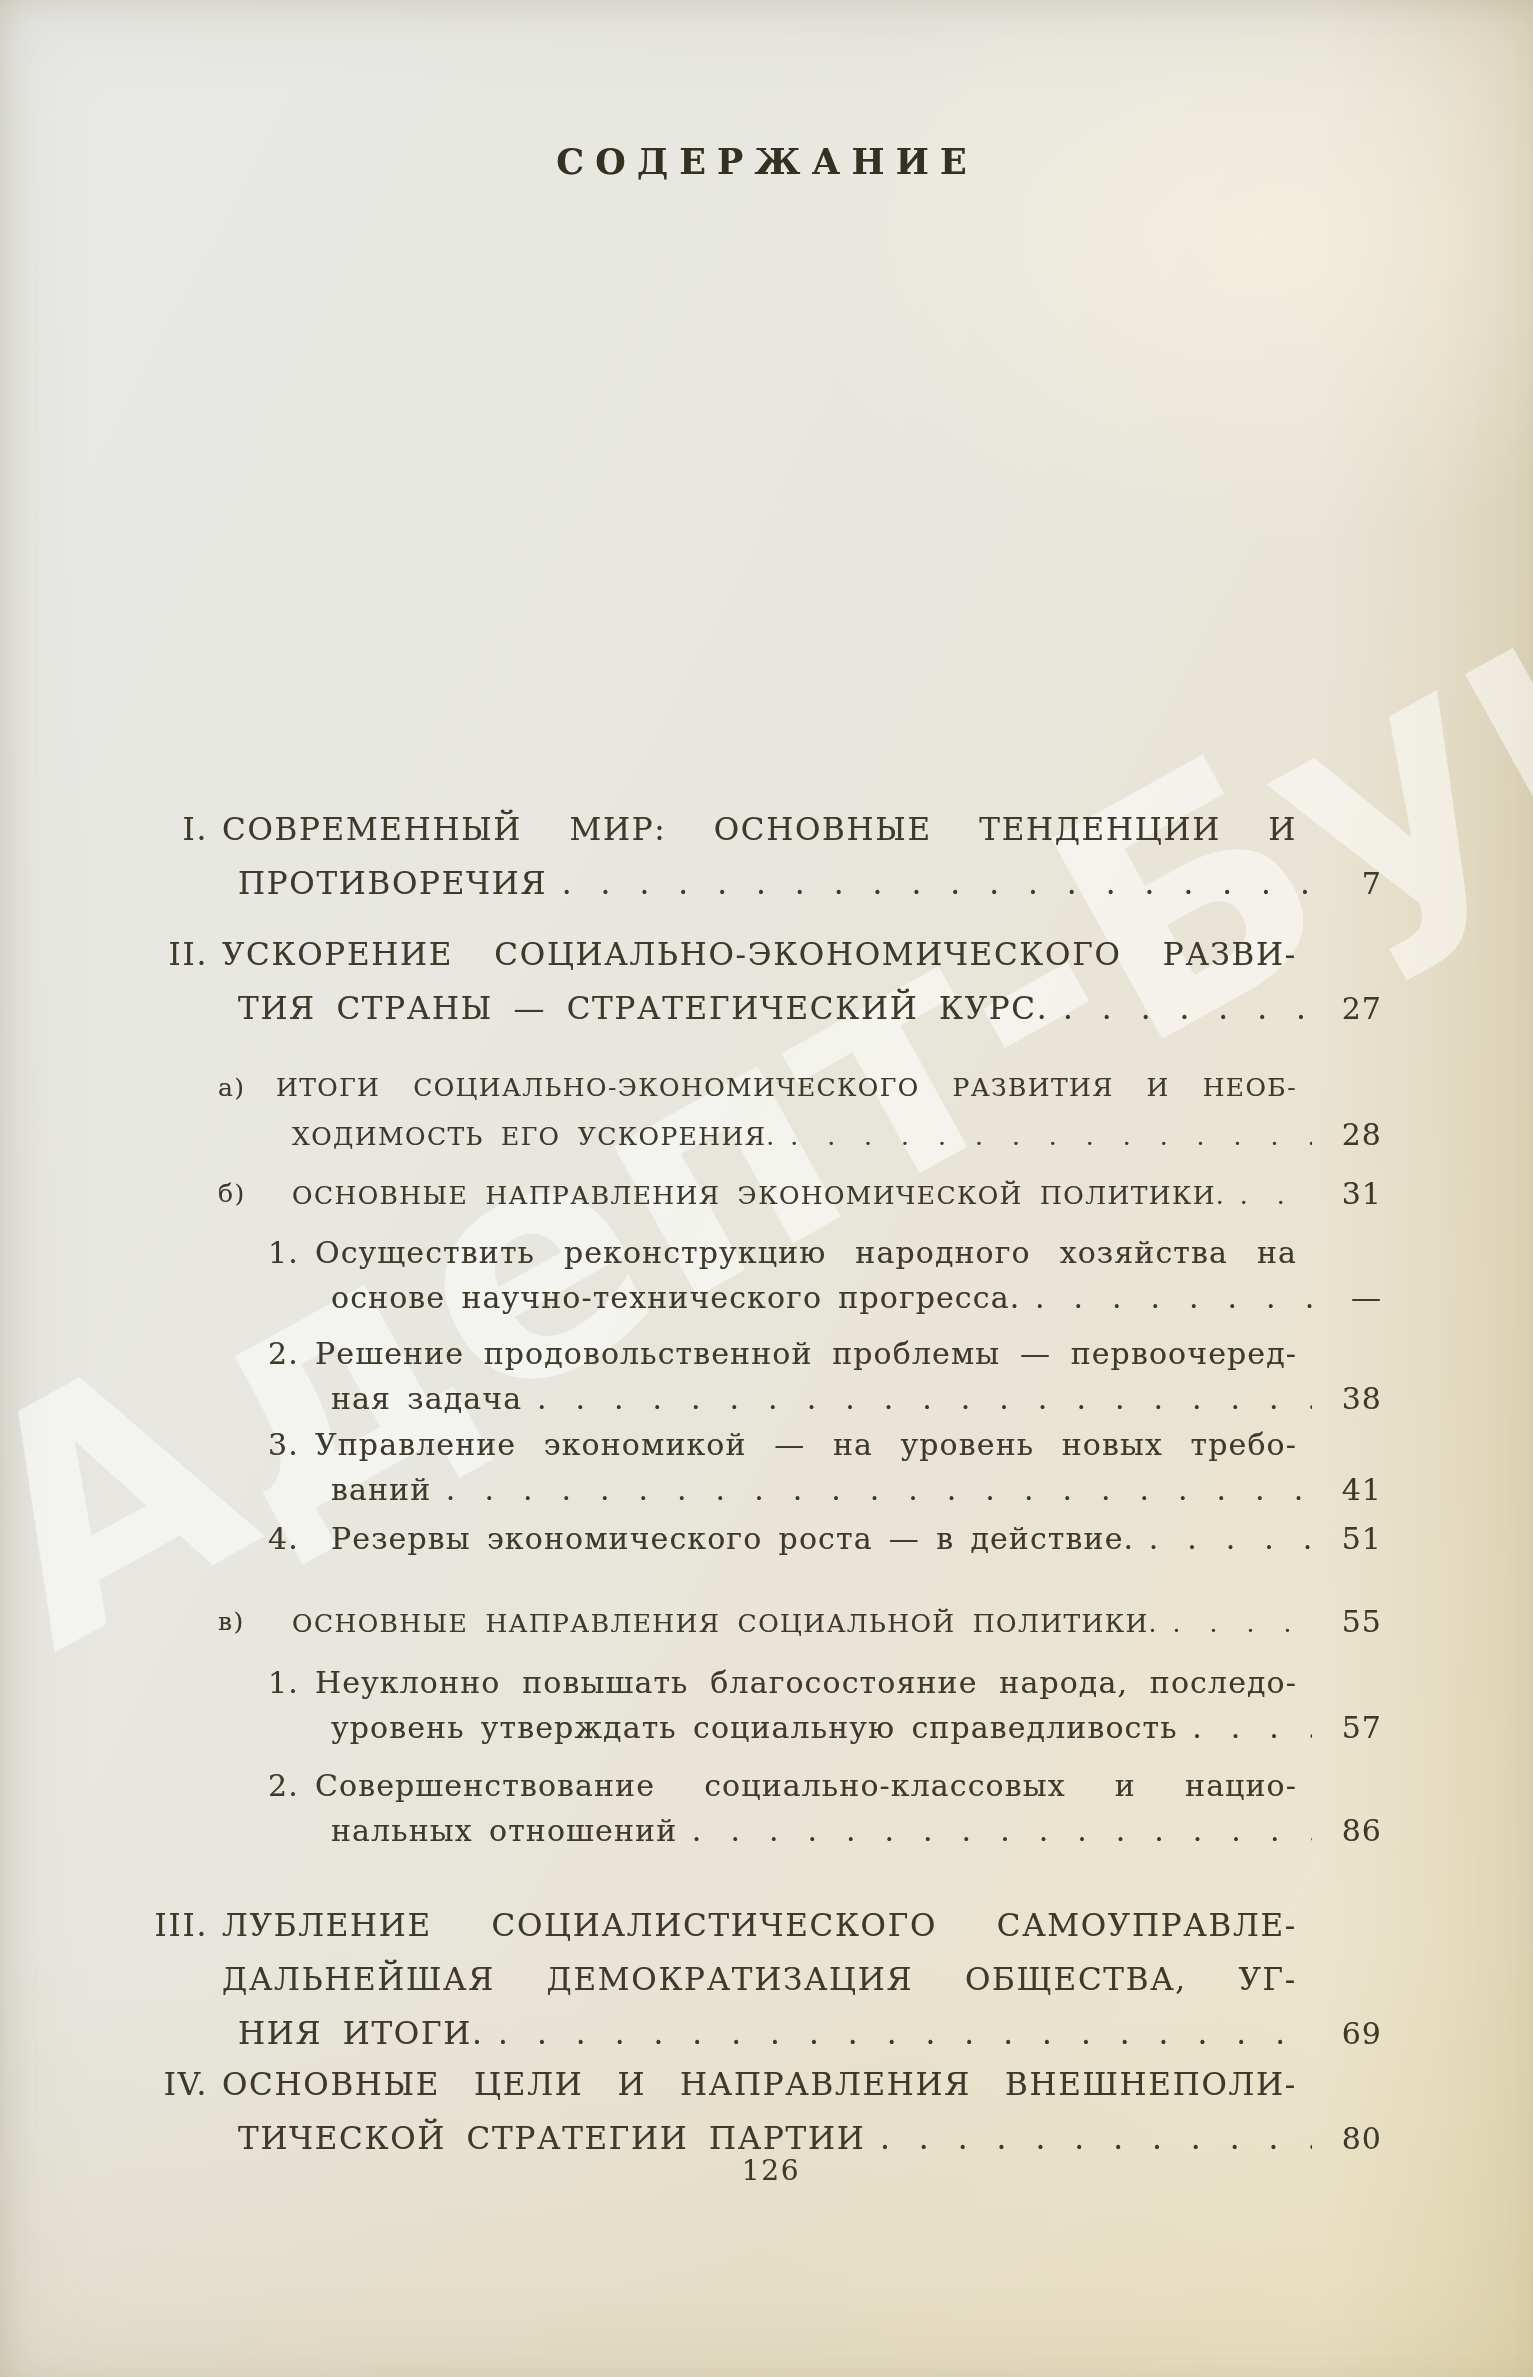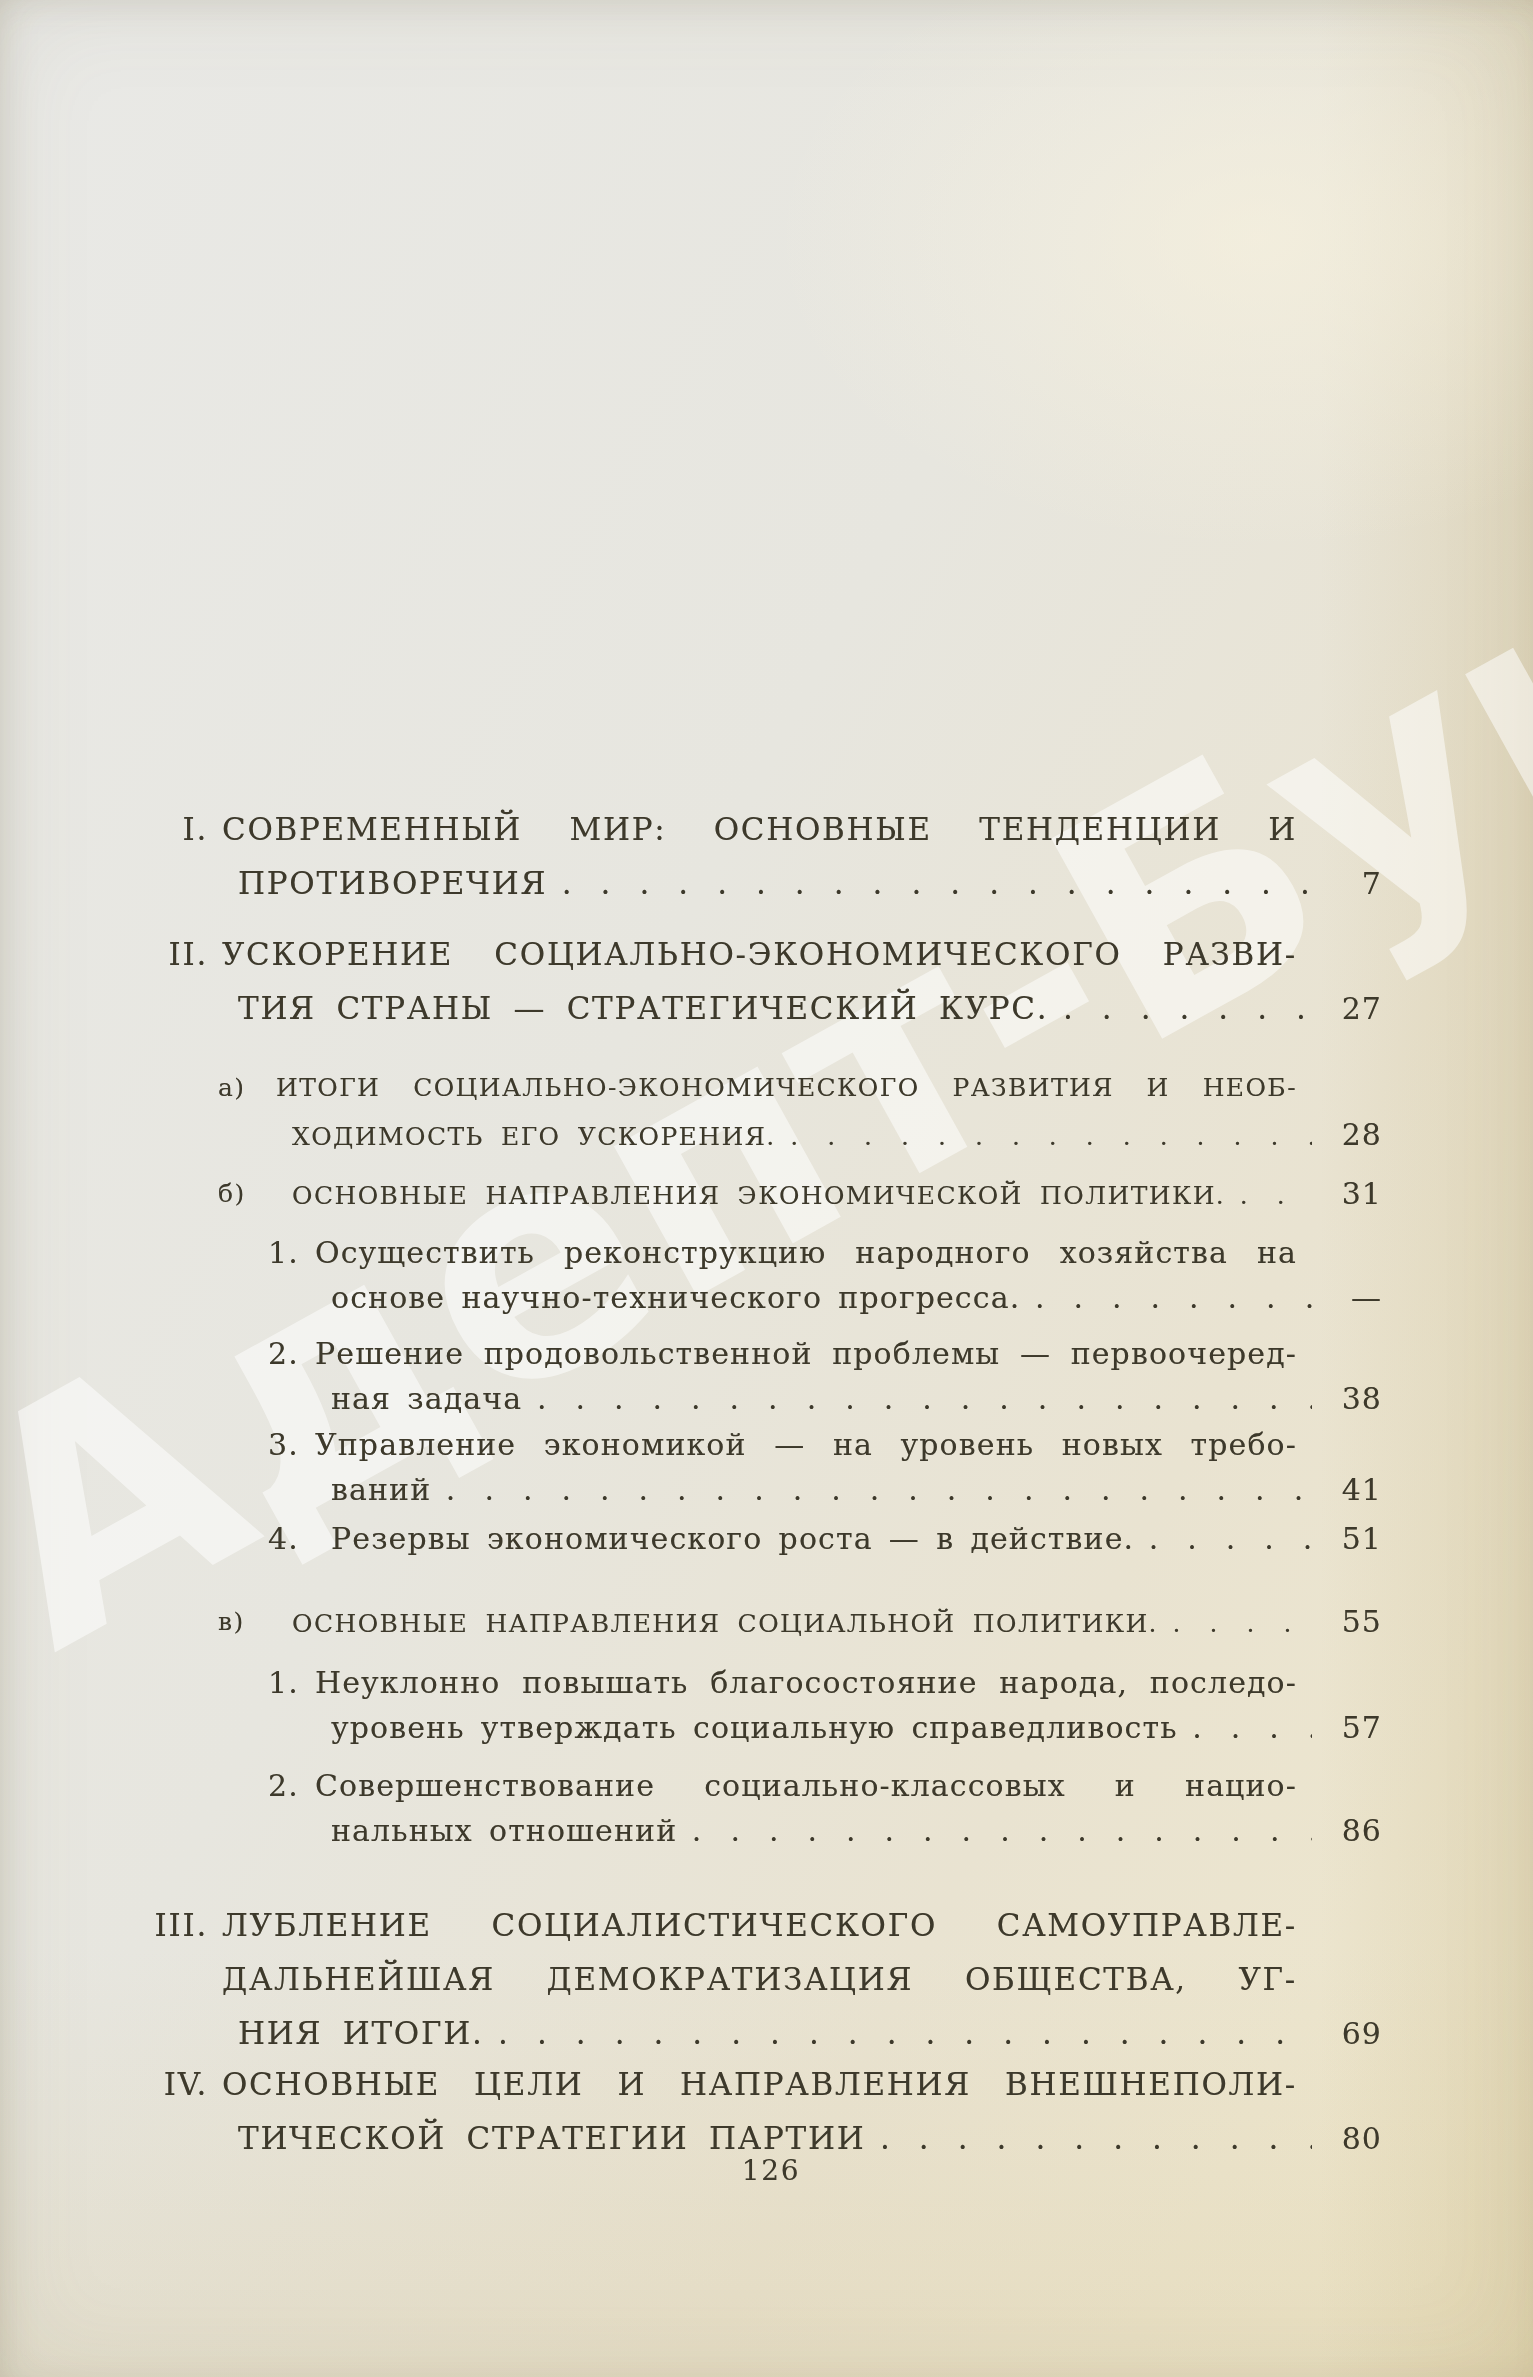--- a/index.html
+++ b/index.html
@@ -93,20 +93,21 @@
     text-shadow:0 0 0.6px rgba(61,57,43,0.35);
   }
 </style>
 </head>
 <body>
 
 <div id="page">
 
   <div class="watermark">Адепт-Букс</div>
 
+  <div class="title">СОДЕРЖАНИЕ</div>
 
   <div class="entry lv-roman" style="top:802px">
     <span class="label">I.</span>
     <div class="jline">СОВРЕМЕННЫЙ МИР: ОСНОВНЫЕ ТЕНДЕНЦИИ И</div>
     <div class="lastline">
       <span class="ltext">ПРОТИВОРЕЧИЯ</span>
       <span class="leader">................................................</span>
       <span class="pagenum">7</span>
     </div>
   </div>

